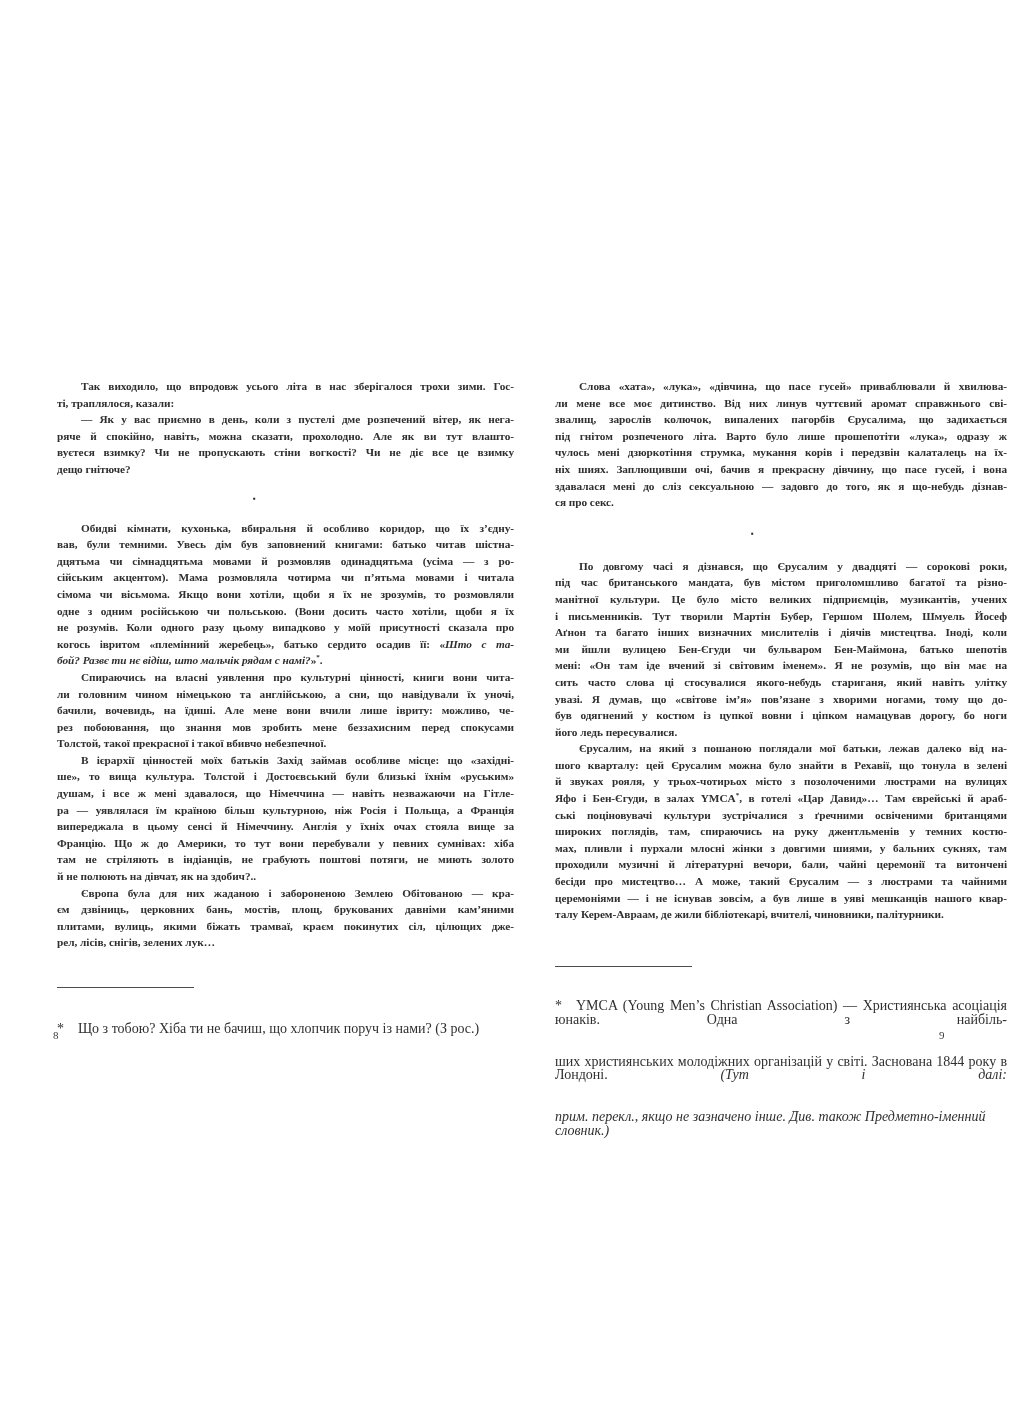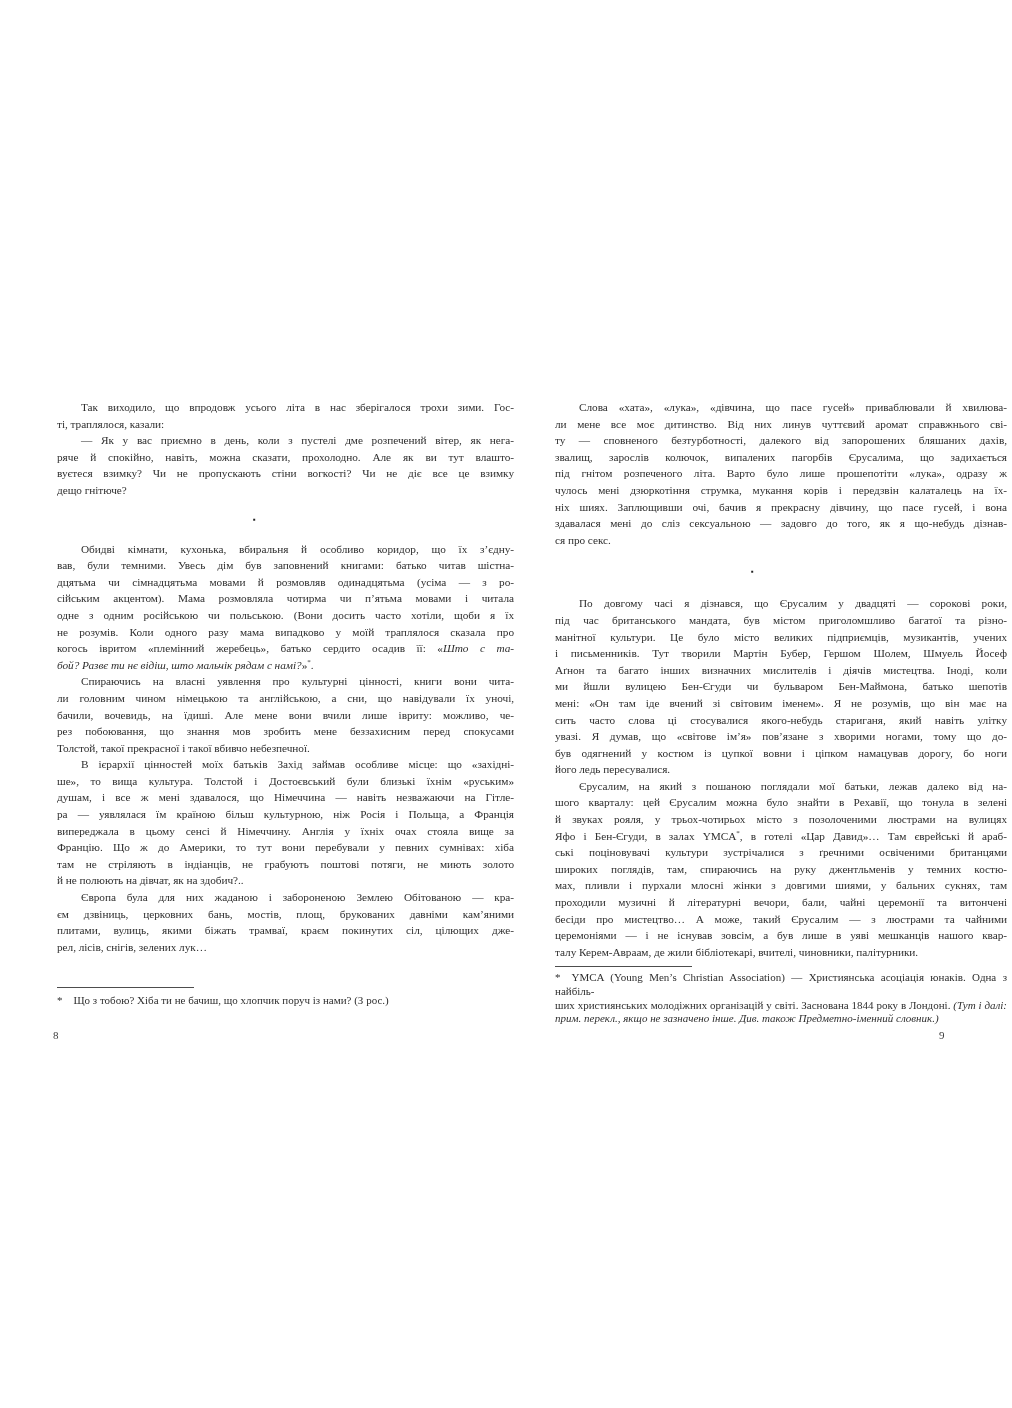--- a/index.html
+++ b/index.html
@@ -2,21 +2,21 @@
 <html><head>
 <meta charset="utf-8">
 <title>Document</title>
 <style>
   html,body{margin:0;padding:0;background:#ffffff;}
   .canvas{
     position:relative;width:1012px;height:1408px;background:#ffffff;
     font-family:"Liberation Serif","DejaVu Serif",serif;color:#2f2f2f;
     overflow:hidden;
   }
-  .col{position:absolute;top:399px;}
+  .col{position:absolute;top:378px;font-weight:bold;}
   #left-col{left:57px;width:457px;}
   #right-col{left:555px;width:452px;}
   .para{margin:0;}
   .ln{
     font-size:11.3px;line-height:16.6px;letter-spacing:-0.05px;
     text-align:left;
   }
   .ln.j{text-align:justify;text-align-last:justify;}
   .para .ln:first-child{text-indent:24px;}
   .sep{position:relative;}
@@ -25,21 +25,21 @@
     font-size:8px;color:#222;line-height:8px;
   }
   sup{font-size:7px;vertical-align:super;line-height:0;}
   i{font-style:italic;}
   .rule{position:absolute;height:1px;background:#4d4d4d;}
   #left-rule{left:57px;top:987px;width:137px;}
   #right-rule{left:555px;top:966px;width:137px;}
   .footnote{position:absolute;}
   #left-foot{left:57px;top:994px;width:457px;}
   #right-foot{left:555px;top:971px;width:452px;}
-  .fn-ln{font-size:11px;line-height:13.8px;text-align:left;}
+  .fn-ln{font-size:14px;line-height:13.8px;text-align:left;margin-top:28px;}
   .fn-ln.j{text-align:justify;text-align-last:justify;}
   .pagenum{position:absolute;top:1029px;font-size:11px;color:#3e3e3e;}
   #left-num{left:53px;}
   #right-num{left:939px;}
 </style>
 </head>
 <body>
 
 <div class="canvas">
   <div class="col" id="left-col">
@@ -54,22 +54,23 @@
         <div class="ln">дещо гнітюче?</div>
       </div>
       <div class="sep" style="height: 42px;">
         <span class="dot">▪</span>
       </div>
       <div class="para">
         <div class="ln j">Обидві кімнати, кухонька, вбиральня й особливо коридор, що їх з’єдну-</div>
         <div class="ln j">вав, були темними. Увесь дім був заповнений книгами: батько читав шістна-</div>
         <div class="ln j">дцятьма чи сімнадцятьма мовами й розмовляв одинадцятьма (усіма — з ро-</div>
         <div class="ln j">сійським акцентом). Мама розмовляла чотирма чи п’ятьма мовами і читала</div>
+        <div class="ln j">сімома чи вісьмома. Якщо вони хотіли, щоби я їх не зрозумів, то розмовляли</div>
         <div class="ln j">одне з одним російською чи польською. (Вони досить часто хотіли, щоби я їх</div>
-        <div class="ln j">не розумів. Коли одного разу мама випадково у моїй траплялося сказала про</div>
+        <div class="ln j">не розумів. Коли одного разу цьому випадково у моїй присутності сказала про</div>
         <div class="ln j">когось івритом «племінний жеребець», батько сердито осадив її: «<i>Што с та-</i></div>
         <div class="ln"><i>бой? Развє ти нє відіш, што мальчік рядам с намі?</i>»<sup>*</sup>.</div>
       </div>
       <div class="para">
         <div class="ln j">Спираючись на власні уявлення про культурні цінності, книги вони чита-</div>
         <div class="ln j">ли головним чином німецькою та англійською, а сни, що навідували їх уночі,</div>
         <div class="ln j">бачили, вочевидь, на їдиші. Але мене вони вчили лише івриту: можливо, че-</div>
         <div class="ln j">рез побоювання, що знання мов зробить мене беззахисним перед спокусами</div>
         <div class="ln">Толстой, такої прекрасної і такої вбивчо небезпечної.</div>
       </div>
@@ -87,21 +88,20 @@
         <div class="ln j">Європа була для них жаданою і забороненою Землею Обітованою — кра-</div>
         <div class="ln j">єм дзвіниць, церковних бань, мостів, площ, брукованих давніми кам’яними</div>
         <div class="ln j">плитами, вулиць, якими біжать трамваї, краєм покинутих сіл, цілющих дже-</div>
         <div class="ln">рел, лісів, снігів, зелених лук…</div>
       </div>
     </div>
   <div class="col" id="right-col">
       <div class="para">
         <div class="ln j">Слова «хата», «лука», «дівчина, що пасе гусей» приваблювали й хвилюва-</div>
         <div class="ln j">ли мене все моє дитинство. Від них линув чуттєвий аромат справжнього сві-</div>
-        <div class="ln j">ту — сповненого безтурботності, далекого від запорошених бляшаних дахів,</div>
         <div class="ln j">звалищ, зарослів колючок, випалених пагорбів Єрусалима, що задихається</div>
         <div class="ln j">під гнітом розпеченого літа. Варто було лише прошепотіти «лука», одразу ж</div>
         <div class="ln j">чулось мені дзюркотіння струмка, мукання корів і передзвін калаталець на їх-</div>
         <div class="ln j">ніх шиях. Заплющивши очі, бачив я прекрасну дівчину, що пасе гусей, і вона</div>
         <div class="ln j">здавалася мені до сліз сексуальною — задовго до того, як я що-небудь дізнав-</div>
         <div class="ln">ся про секс.</div>
       </div>
       <div class="sep" style="height: 47px;">
         <span class="dot">▪</span>
       </div>

